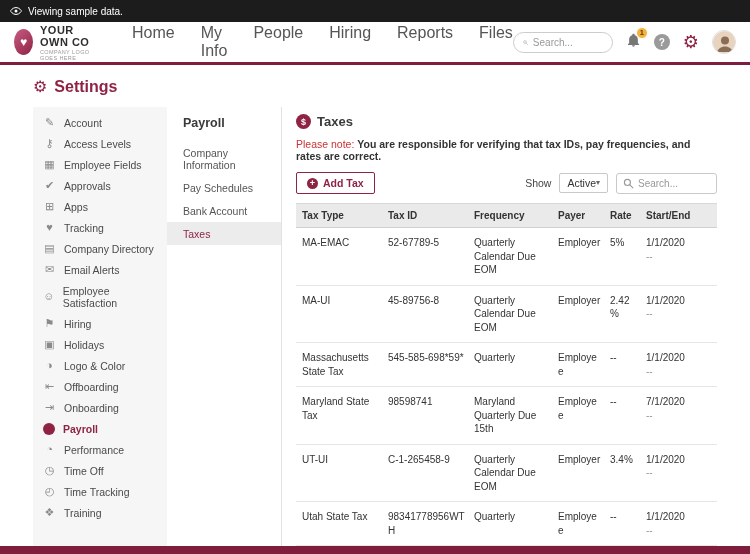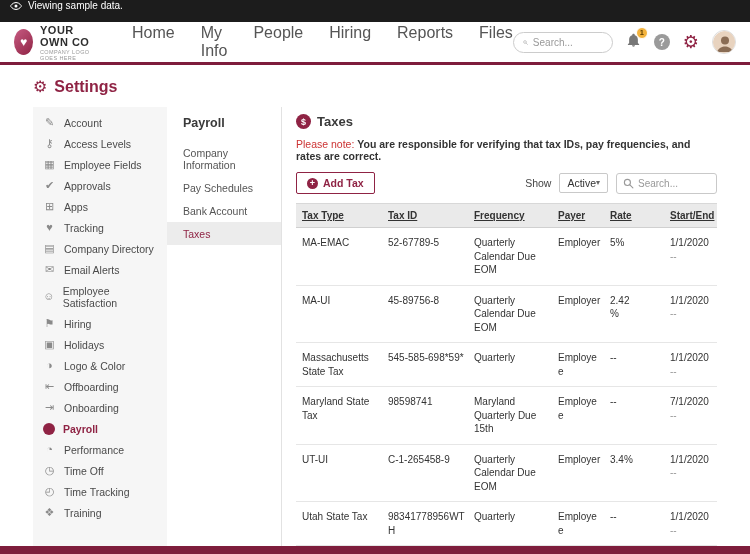--- a/index.html
+++ b/index.html
@@ -4,21 +4,21 @@
 <style>
   * { box-sizing: border-box; margin: 0; padding: 0; }
   html,body { width:750px; height:554px; overflow:hidden; }
   body {
     font-family: "Liberation Sans", sans-serif;
     background:#fff; color:#333; position:relative;
   }
   :root { --accent:#8f2344; --accent-dark:#7e1d3c; }
 
   
-  .banner { height:22px; background:#1c1c1c; color:#fff; display:flex; align-items:flex-start;
+  .banner { height:22px; background:#1c1c1c; color:#fff; display:flex; align-items:center;
     gap:6px; padding-left:10px; font-size:10px; }
 
   
   .header { height:43px; background:#fff; border-bottom:3px solid var(--accent-dark);
     display:flex; align-items:center; padding:0 14px; }
   .logo { display:flex; align-items:center; gap:7px; cursor:pointer; }
   .logo-mark { width:26px; height:26px; border-radius:50%;
     background:linear-gradient(135deg,#c75b82,#8f2344); color:#fff;
     display:flex; align-items:center; justify-content:center; font-size:12px; }
   .logo-title { font-size:11px; font-weight:bold; color:#2e2e2e; letter-spacing:.5px; }
@@ -89,28 +89,28 @@
     cursor:pointer; }
   .caret { font-size:8px; color:#666; line-height:1; }
   .search-box { display:flex; align-items:center; gap:4px; border:1px solid #c9c9c9;
     border-radius:3px; height:21px; padding:0 6px; background:#fff; }
   .search-box input { border:none; outline:none; width:72px; font-size:10px;
     font-family:"Liberation Sans",sans-serif; color:#333; }
   .search-box input::placeholder { color:#999; }
 
   
   .thead { display:flex; background:#eaeaea; border-top:1px solid #d8d8d8;
-    border-bottom:1px solid #d0d0d0; padding:6px 0 6px 6px;text-decoration:underline; }
+    border-bottom:1px solid #d0d0d0; padding:6px 0 6px 6px; }
   .th { font-size:10px; font-weight:bold; color:#333; cursor:pointer; }
   .tr { display:flex; align-items:flex-start; padding:8px 0 8px 6px;
     border-bottom:1px solid #e6e6e6; cursor:pointer; }
   .td { font-size:10px; color:#333; line-height:1.35; padding-right:8px;
     word-wrap:break-word; }
   .c1 { width:86px; } .c2 { width:86px; } .c3 { width:84px; }
-  .c4 { width:52px; } .c5 { width:36px; } .c6 { flex:1;margin-left:24px; }
+  .c4 { width:52px; } .c5 { width:36px; } .c6 { flex:1; }
   .end { color:#999; }
 
   .footer-bar { position:absolute; left:0; bottom:0; width:100%; height:8px;
     background:var(--accent-dark); }
 </style>
 </head>
 <body>
 
 <div class="banner">
   <svg width="12" height="12" viewBox="0 0 24 24">

